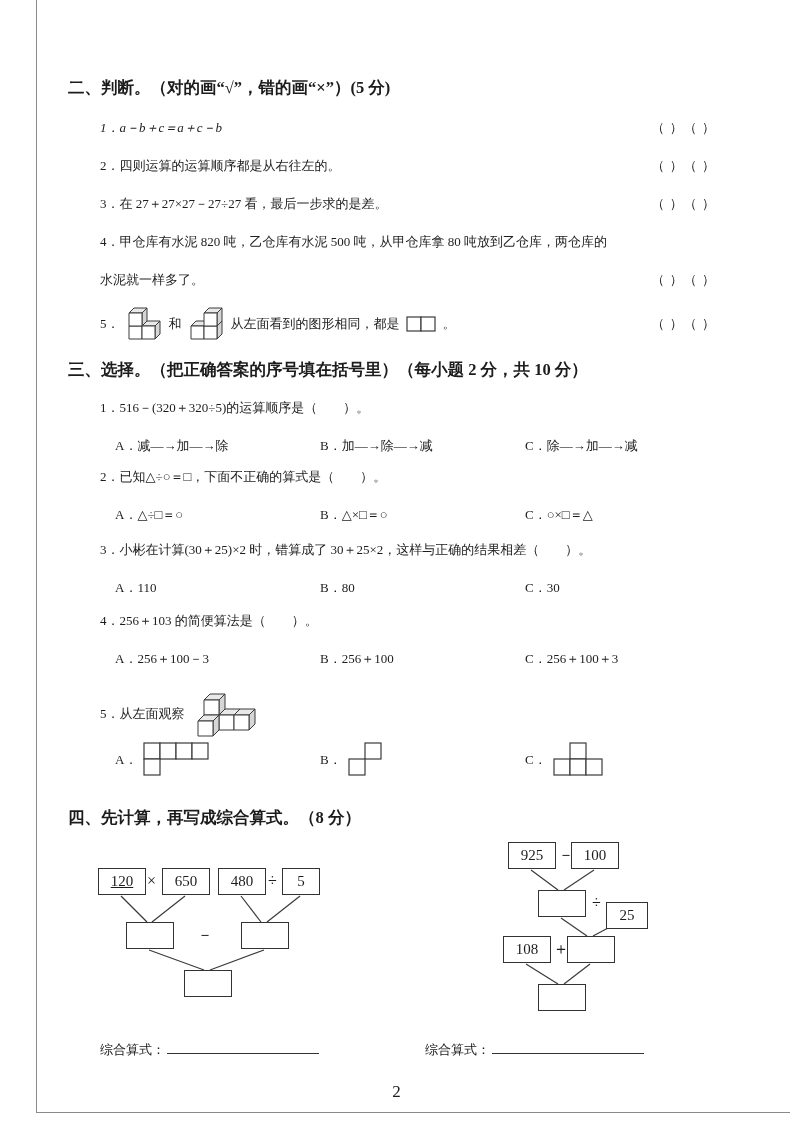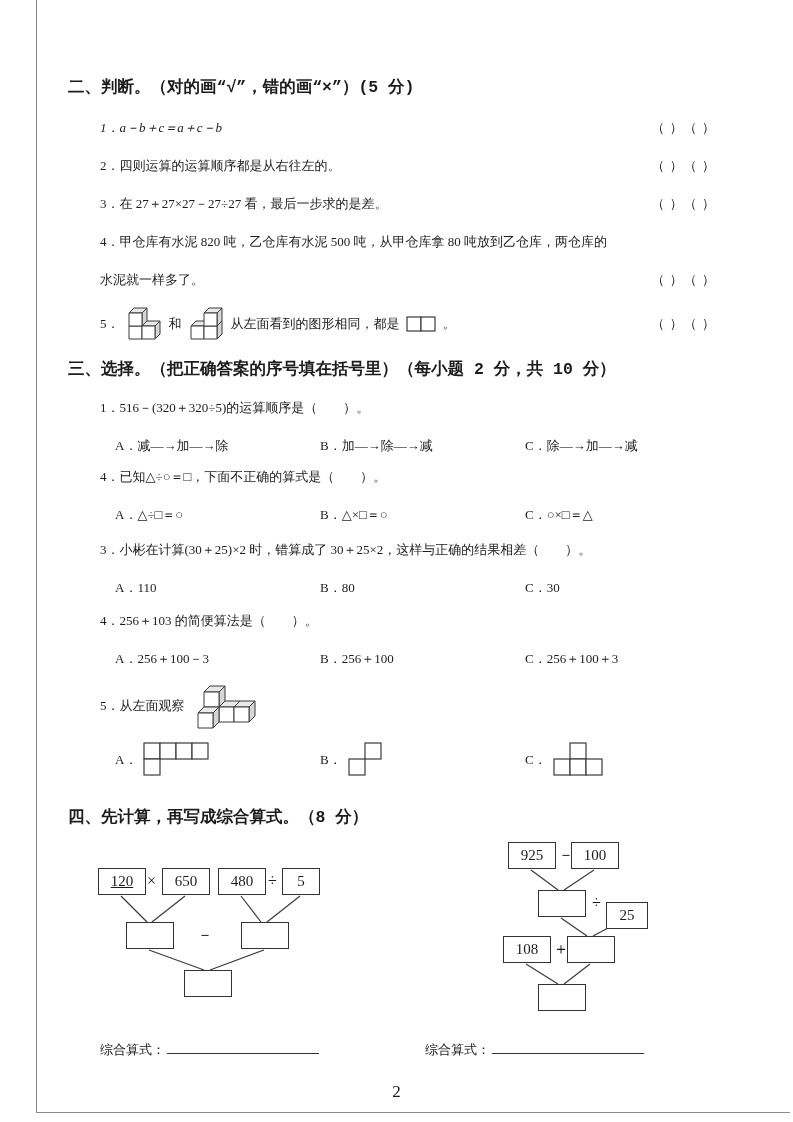--- a/index.html
+++ b/index.html
@@ -5,21 +5,21 @@
   html,body{margin:0;padding:0;}
   body{
     width:793px;height:1122px;position:relative;overflow:hidden;
     background:#ffffff;color:#1c1c1c;
     font-family:"Liberation Serif","DejaVu Serif",serif;
   }
   .vline{position:absolute;left:36px;top:0;width:1px;height:1113px;background:#8a8a8a;}
   .hline{position:absolute;left:36px;top:1112px;width:754px;height:1px;background:#8a8a8a;}
   .sec{position:absolute;left:68px;width:650px;}
   .row{position:absolute;left:0;width:100%;font-size:13px;line-height:24px;white-space:nowrap;}
-  .sec-title{font-weight:bold;font-size:16.5px;font-family:Liberation Mono, monospace;}
+  .sec-title{font-weight:bold;font-size:16.5px;}
   .indent{padding-left:32px;box-sizing:border-box;}
   .bracket{position:absolute;right:2px;top:0;letter-spacing:1px;}
   .figrow{display:flex;align-items:center;}
   .figsvg{vertical-align:middle;margin:0 6px;flex:0 0 auto;}
   .opt{position:absolute;top:0;display:inline-flex;align-items:center;}
   .opt.a{left:47px}.opt.b{left:252px}.opt.c{left:457px}
   .math-italic{font-style:italic;}
   .diagram{position:absolute;}
   .diagram svg.lines{position:absolute;left:0;top:0;}
   .diagram svg.lines line{stroke:#3a3a3a;stroke-width:1.2;}
@@ -99,42 +99,42 @@
 <div class="sec" id="sec3" style="top:358px;height:440px;">
   <div class="row sec-title" style="top:0;">三、选择。（把正确答案的序号填在括号里）（每小题 2 分，共 10 分）</div>
 
   <div class="row indent" style="top:38px;">1．516－(320＋320÷5)的运算顺序是（　　）。</div>
   <div class="row" style="top:76px;">
     <span class="opt a">A．减—→加—→除</span>
     <span class="opt b">B．加—→除—→减</span>
     <span class="opt c">C．除—→加—→减</span>
   </div>
 
-  <div class="row indent" style="top:107px;">4．已知△÷○＝□，下面不正确的算式是（　　）。</div>
+  <div class="row indent" style="top:107px;">2．已知△÷○＝□，下面不正确的算式是（　　）。</div>
   <div class="row" style="top:145px;">
     <span class="opt a">A．△÷□＝○</span>
     <span class="opt b">B．△×□＝○</span>
     <span class="opt c">C．○×□＝△</span>
   </div>
 
   <div class="row indent" style="top:180px;">3．小彬在计算(30＋25)×2 时，错算成了 30＋25×2，这样与正确的结果相差（　　）。</div>
   <div class="row" style="top:218px;">
     <span class="opt a">A．110</span>
     <span class="opt b">B．80</span>
     <span class="opt c">C．30</span>
   </div>
 
   <div class="row indent" style="top:251px;">4．256＋103 的简便算法是（　　）。</div>
   <div class="row" style="top:289px;">
     <span class="opt a">A．256＋100－3</span>
     <span class="opt b">B．256＋100</span>
     <span class="opt c">C．256＋100＋3</span>
   </div>
 
-  <div class="row indent figrow" style="top:320px;height:56px;">
+  <div class="row indent figrow" style="top:328px;height:56px;">
     <span>5．从左面观察</span>
     <svg id="cubes3d" class="figsvg" width="66" height="48" viewBox="0 0 66 48">
         <polygon points="13,25 19,19 34,19 28,25" fill="#e9e9e9" stroke="#3a3a3a" stroke-width="1" stroke-linejoin="round"></polygon>
         <polygon points="28,25 34,19 34,34 28,40" fill="#d6d6d6" stroke="#3a3a3a" stroke-width="1" stroke-linejoin="round"></polygon>
         <polygon points="13,25 28,25 28,40 13,40" fill="#ffffff" stroke="#3a3a3a" stroke-width="1" stroke-linejoin="round"></polygon>
         <polygon points="28,25 34,19 49,19 43,25" fill="#e9e9e9" stroke="#3a3a3a" stroke-width="1" stroke-linejoin="round"></polygon>
         <polygon points="43,25 49,19 49,34 43,40" fill="#d6d6d6" stroke="#3a3a3a" stroke-width="1" stroke-linejoin="round"></polygon>
         <polygon points="28,25 43,25 43,40 28,40" fill="#ffffff" stroke="#3a3a3a" stroke-width="1" stroke-linejoin="round"></polygon>
         <polygon points="43,25 49,19 64,19 58,25" fill="#e9e9e9" stroke="#3a3a3a" stroke-width="1" stroke-linejoin="round"></polygon>
         <polygon points="58,25 64,19 64,34 58,40" fill="#d6d6d6" stroke="#3a3a3a" stroke-width="1" stroke-linejoin="round"></polygon>

